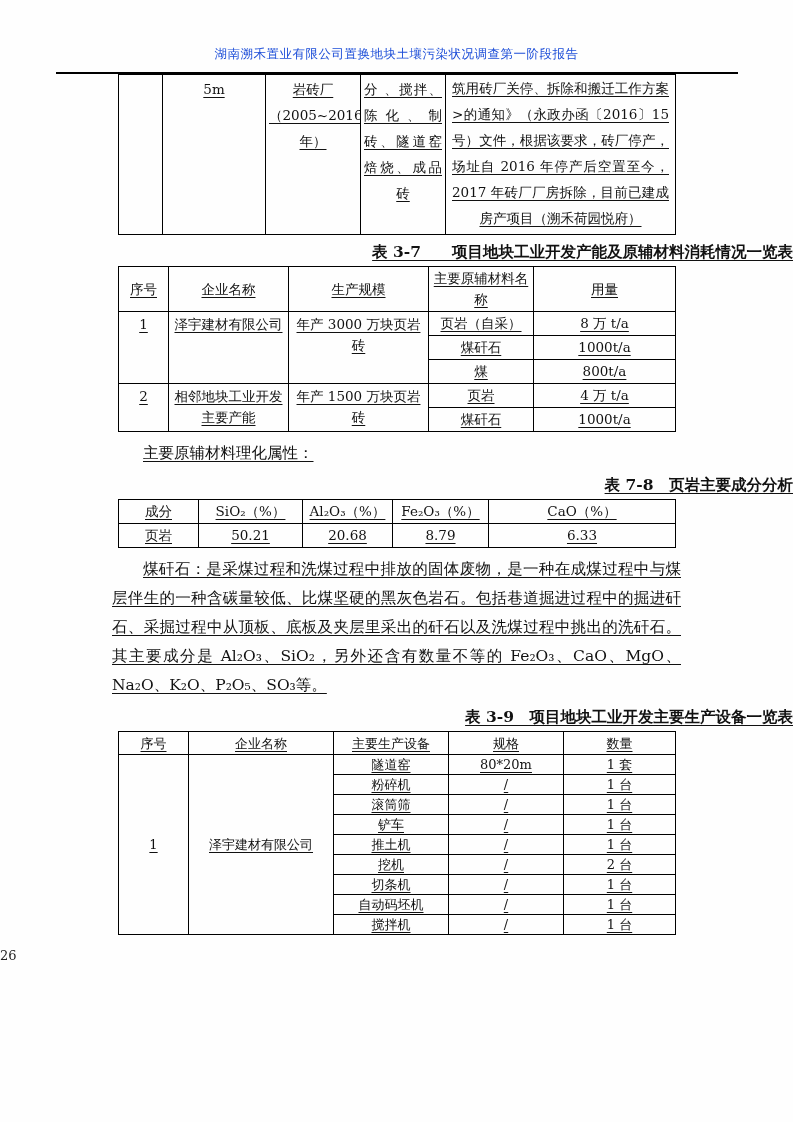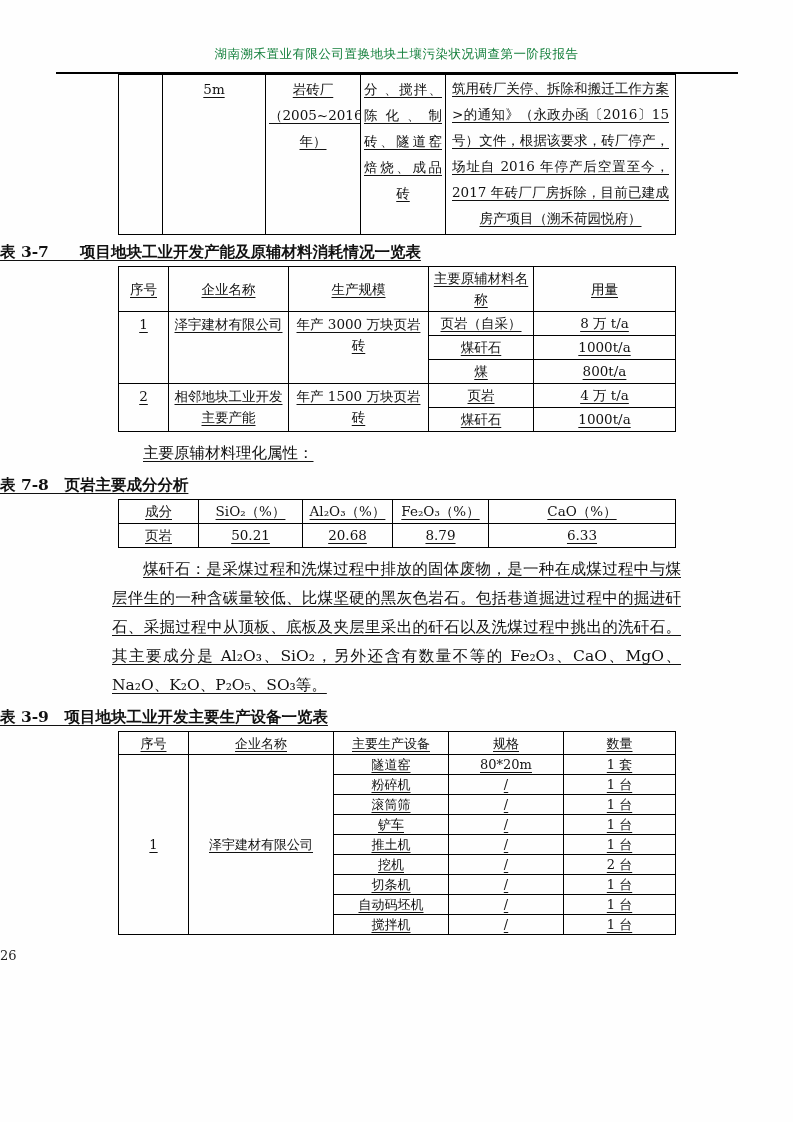--- a/index.html
+++ b/index.html
@@ -14,21 +14,21 @@
     overflow: hidden;
   }
   
   .u { text-decoration: underline; text-underline-offset: 3px; text-decoration-thickness: 1px; }
 
   .header-title {
     padding-top: 46px;
     text-align: center;
     font-size: 12.5px;
     letter-spacing: 0.5px;
-    color: #15803d;
+    color: #1d4ed8;
   }
   .header-rule {
     width: 682px;
     margin: 9px auto 0 auto;
     border-top: 2px solid #000;
   }
 
   .tbl {
     border-collapse: collapse;
     table-layout: fixed;
@@ -58,21 +58,21 @@
 
   .para {
     margin: 7px 112px 0 112px;
     font-size: 15.5px;
     line-height: 29px;
     text-indent: 2em;
     text-align: justify;
   }
   .tbl-title {
     margin-top: 3px;
-    text-align: left;
+    text-align: right;
     font-size: 15.5px;
     font-weight: bold;
     line-height: 28px;
   }
 
   
   .t37 td, .t37 th { height: 22px; }
   .t37 .span-cell { vertical-align: top; padding-top: 2px; }
 
   

